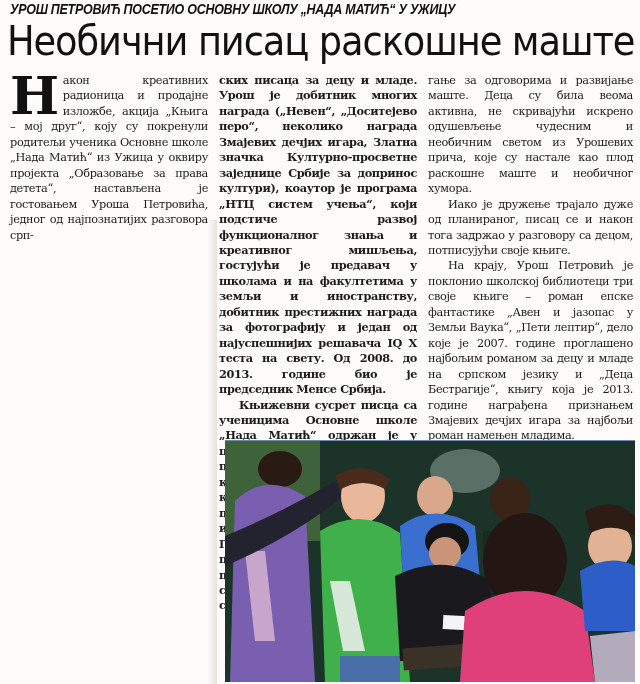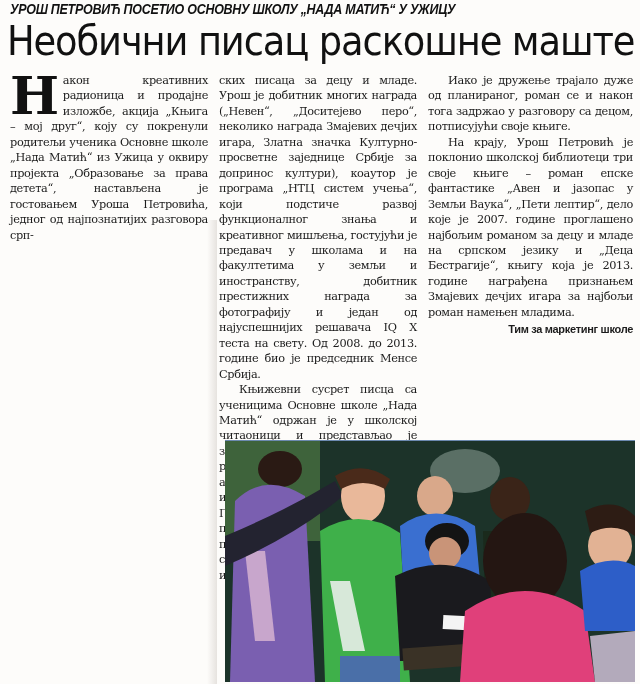--- a/index.html
+++ b/index.html
@@ -20,21 +20,21 @@
     transform:scaleX(0.92); transform-origin:left top; white-space:nowrap;
   }
   .col {
     position:absolute; top:73px;
     font-family:"DejaVu Serif", serif; font-size:11.3px; line-height:15.45px;
     text-align:justify; color:#1c1c1c; letter-spacing:-0.35px;
   }
   .col p { margin:0; }
   .col p.ind { text-indent:20px; }
   #col1 { left:10px; width:198px; }
-  #col2 { left:219px; width:198px; }
+  #col2 { left:219px; width:198px;font-weight:bold; }
   #col3 { left:428px; width:205px; }
   .dropcap {
     float:left; font-family:"DejaVu Serif", serif; font-weight:bold;
     font-size:52px; line-height:44px; margin:1px 4px 0 0; color:#111;
   }
   .signature {
     font-family:"Liberation Sans", sans-serif; font-weight:bold; font-size:11px;
     text-align:right; margin-top:2px; letter-spacing:-0.3px;
   }
   .photo {
@@ -56,21 +56,22 @@
 <div class="col" id="col1">
   <p><span class="dropcap">Н</span><span>акон креативних радионица и продајне изложбе, акција „Књига – мој друг“, коју су покренули родитељи ученика Основне школе „Нада Матић“ из Ужица у оквиру пројекта „Образовање за права детета“, настављена је гостовањем Уроша Петровића, једног од најпознатијих разговора срп-</span></p>
 </div>
 
 <div class="col" id="col2">
   <p>ских писаца за децу и младе. Урош је добитник многих награда („Невен“, „Доситејево перо“, неколико награда Змајевих дечјих игара, Златна значка Културно-просветне заједнице Србије за допринос култури), коаутор је програма „НТЦ систем учења“, који подстиче развој функционалног знања и креативног мишљења, гостујући је предавач у школама и на факултетима у земљи и иностранству, добитник престижних награда за фотографију и један од најуспешнијих решавача IQ X теста на свету. Од 2008. до 2013. године био је председник Менсе Србија.</p>
   <p class="ind">Књижевни сусрет писца са ученицима Основне школе „Нада Матић“ одржан је у школској читаоници и представљао је занимљив спој књижевног разговора и креативне радионице, а протекао је у веома живој и интерактивној атмосфери. Пишчеве причемозгалице и приче у загонеткама представљале су за децу својеврсни изазов, подстицале су их на размишљање, тра-</p>
 </div>
 
 <div class="col" id="col3">
-  <p class="ind">Иако је дружење трајало дуже од планираног, роман се и након тога задржао у разговору са децом, потписујући своје књиге.</p>
+  <p>гање за одговорима и развијање маште. Деца су била веома активна, не скривајући искрено одушевљење чудесним и необичним светом из Урошевих прича, које су настале као плод раскошне маште и необичног хумора.</p>
+  <p class="ind">Иако је дружење трајало дуже од планираног, писац се и након тога задржао у разговору са децом, потписујући своје књиге.</p>
   <p class="ind">На крају, Урош Петровић је поклонио школској библиотеци три своје књиге – роман епске фантастике „Авен и јазопас у Земљи Ваука“, „Пети лептир“, дело које је 2007. године проглашено најбољим романом за децу и младе на српском језику и „Деца Бестрагије“, књигу која је 2013. године награђена признањем Змајевих дечјих игара за најбољи роман намењен младима.</p>
   <div class="signature">Тим за маркетинг школе</div>
 </div>
 
 <div class="gutter-shadow"></div>
 
 <div class="photo">
   <svg width="410" height="241" viewBox="0 0 410 241">
     <rect x="0" y="0" width="410" height="241" fill="#1c3329"></rect>
     <rect x="0" y="0" width="95" height="100" fill="#5b8a4a" opacity="0.55"></rect>

